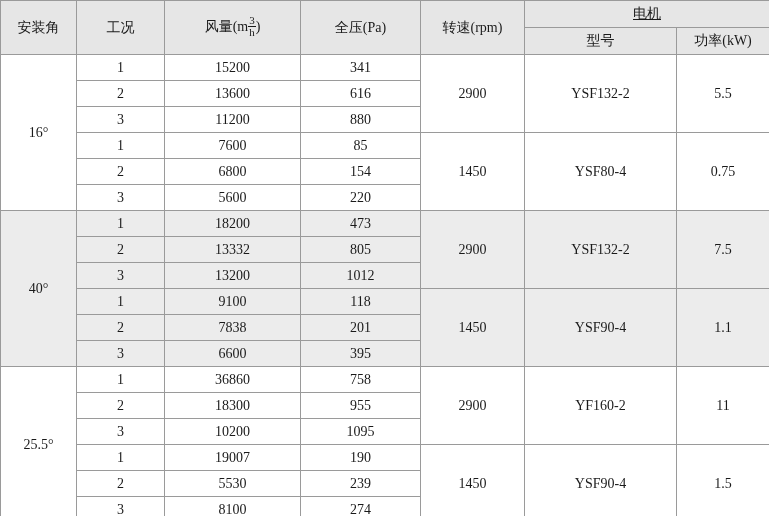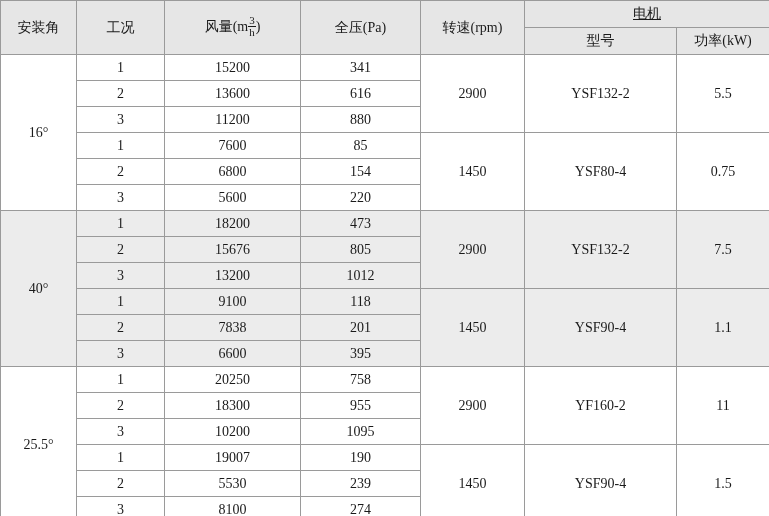--- a/index.html
+++ b/index.html
@@ -149,21 +149,21 @@
         <td rowspan="6" class="angle-cell">40°</td>
         <td>1</td>
         <td>18200</td>
         <td>473</td>
         <td rowspan="3">2900</td>
         <td rowspan="3">YSF132-2</td>
         <td rowspan="3">7.5</td>
       </tr>
       <tr class="band-shaded">
         <td>2</td>
-        <td>15676</td>
+        <td>13332</td>
         <td>805</td>
       </tr>
       <tr class="band-shaded">
         <td>3</td>
         <td>13200</td>
         <td>1012</td>
       </tr>
       <tr class="band-shaded">
         <td>1</td>
         <td>9100</td>
@@ -178,21 +178,21 @@
         <td>201</td>
       </tr>
       <tr class="band-shaded">
         <td>3</td>
         <td>6600</td>
         <td>395</td>
       </tr>
       <tr class="band-plain">
         <td rowspan="6" class="angle-cell">25.5°</td>
         <td>1</td>
-        <td>20250</td>
+        <td>36860</td>
         <td>758</td>
         <td rowspan="3">2900</td>
         <td rowspan="3">YF160-2</td>
         <td rowspan="3">11</td>
       </tr>
       <tr class="band-plain">
         <td>2</td>
         <td>18300</td>
         <td>955</td>
       </tr>

